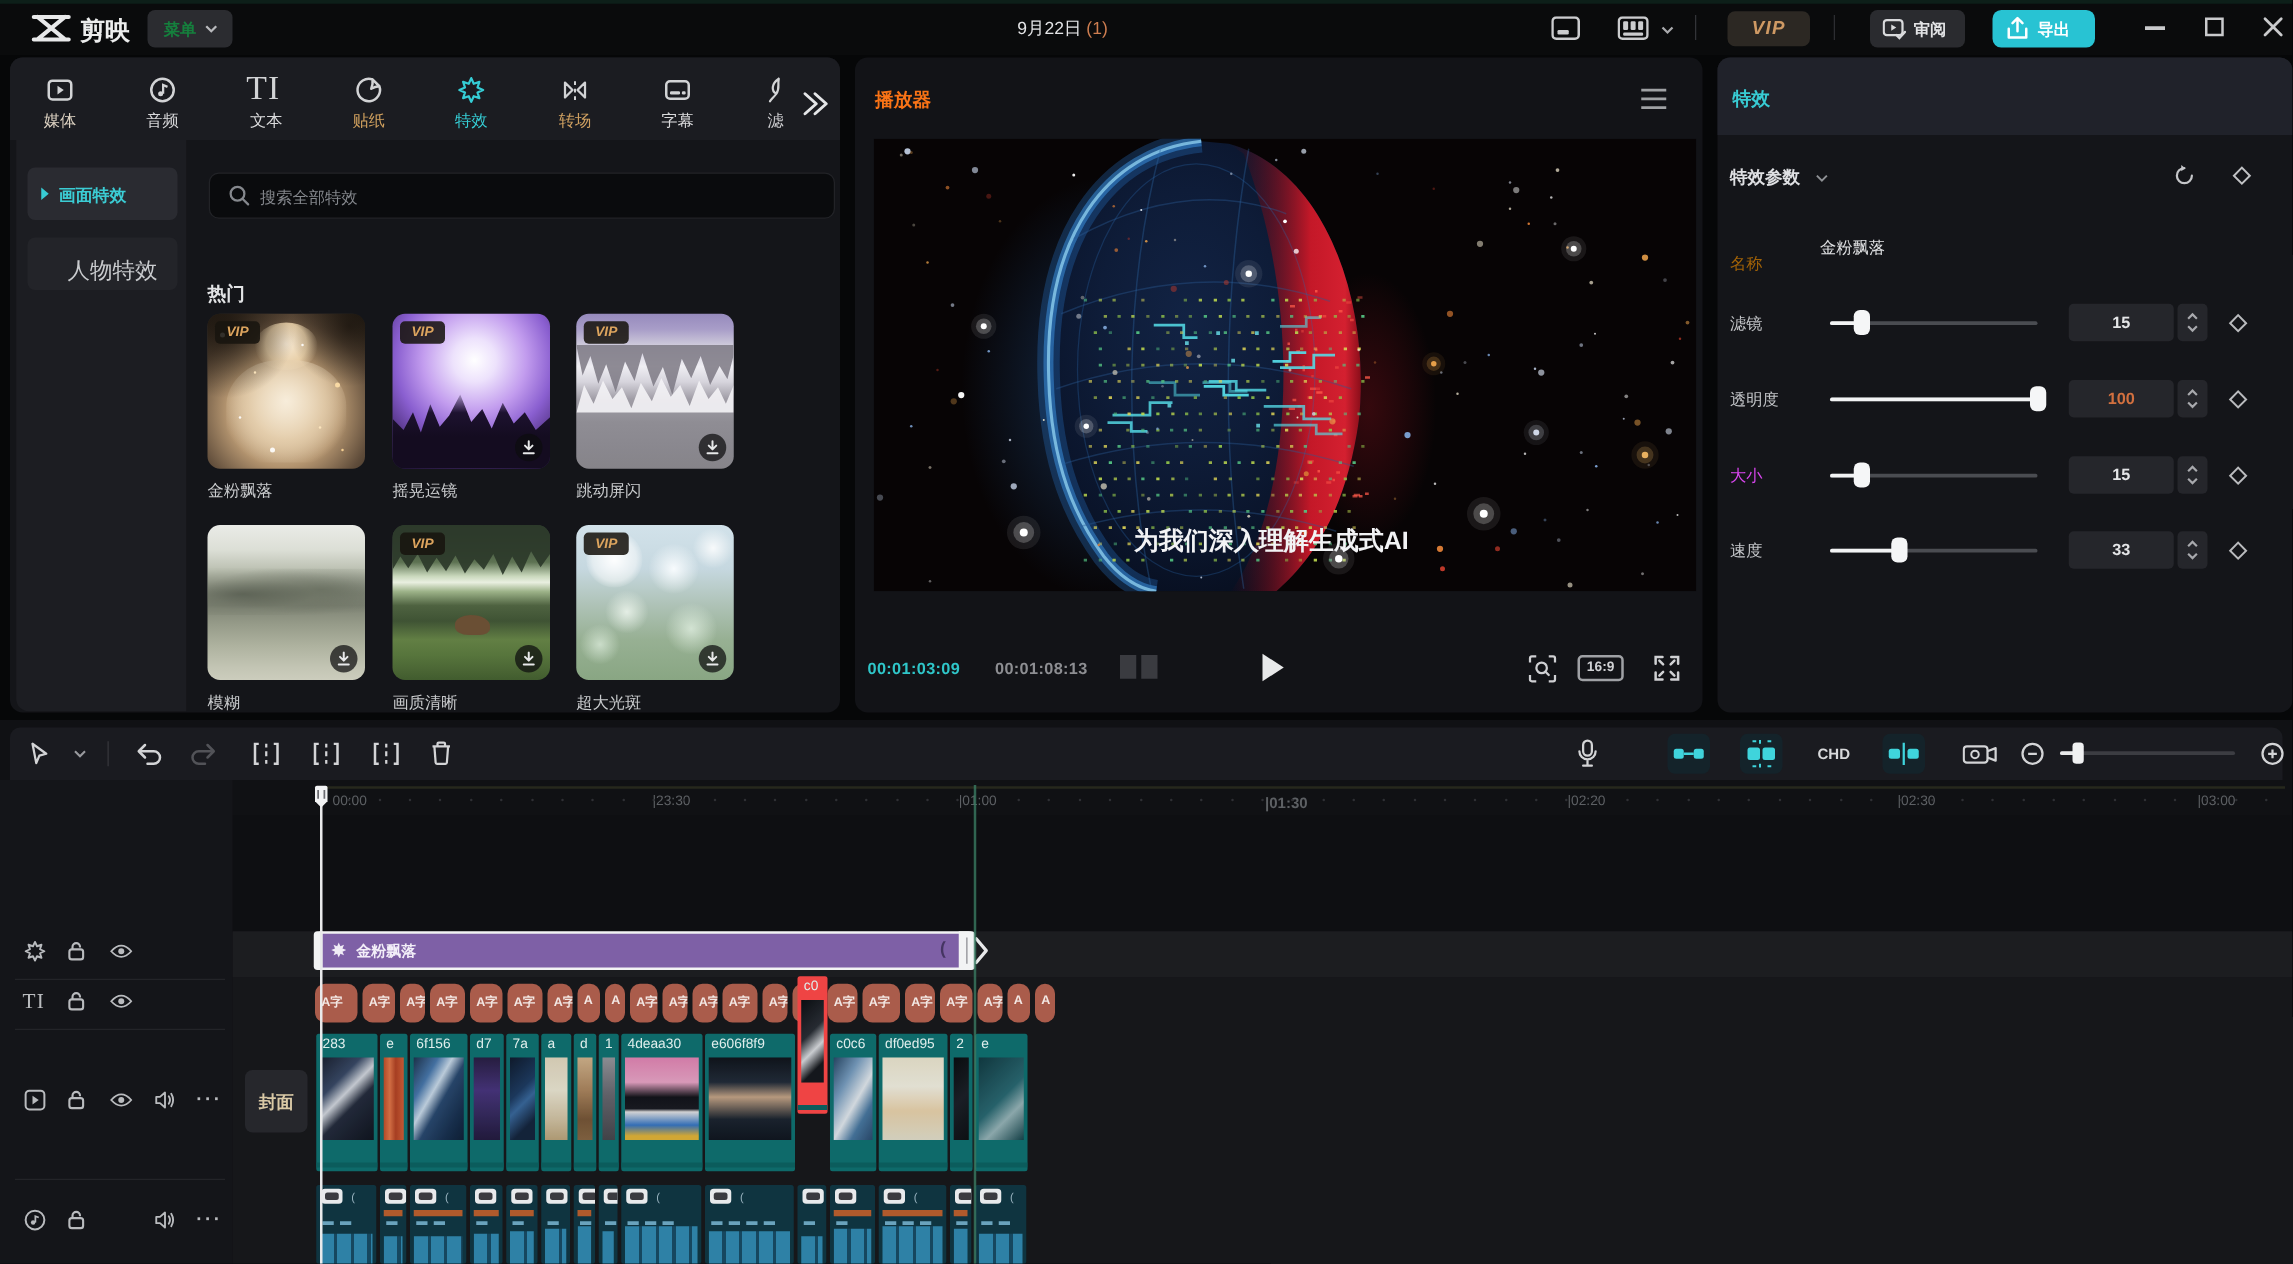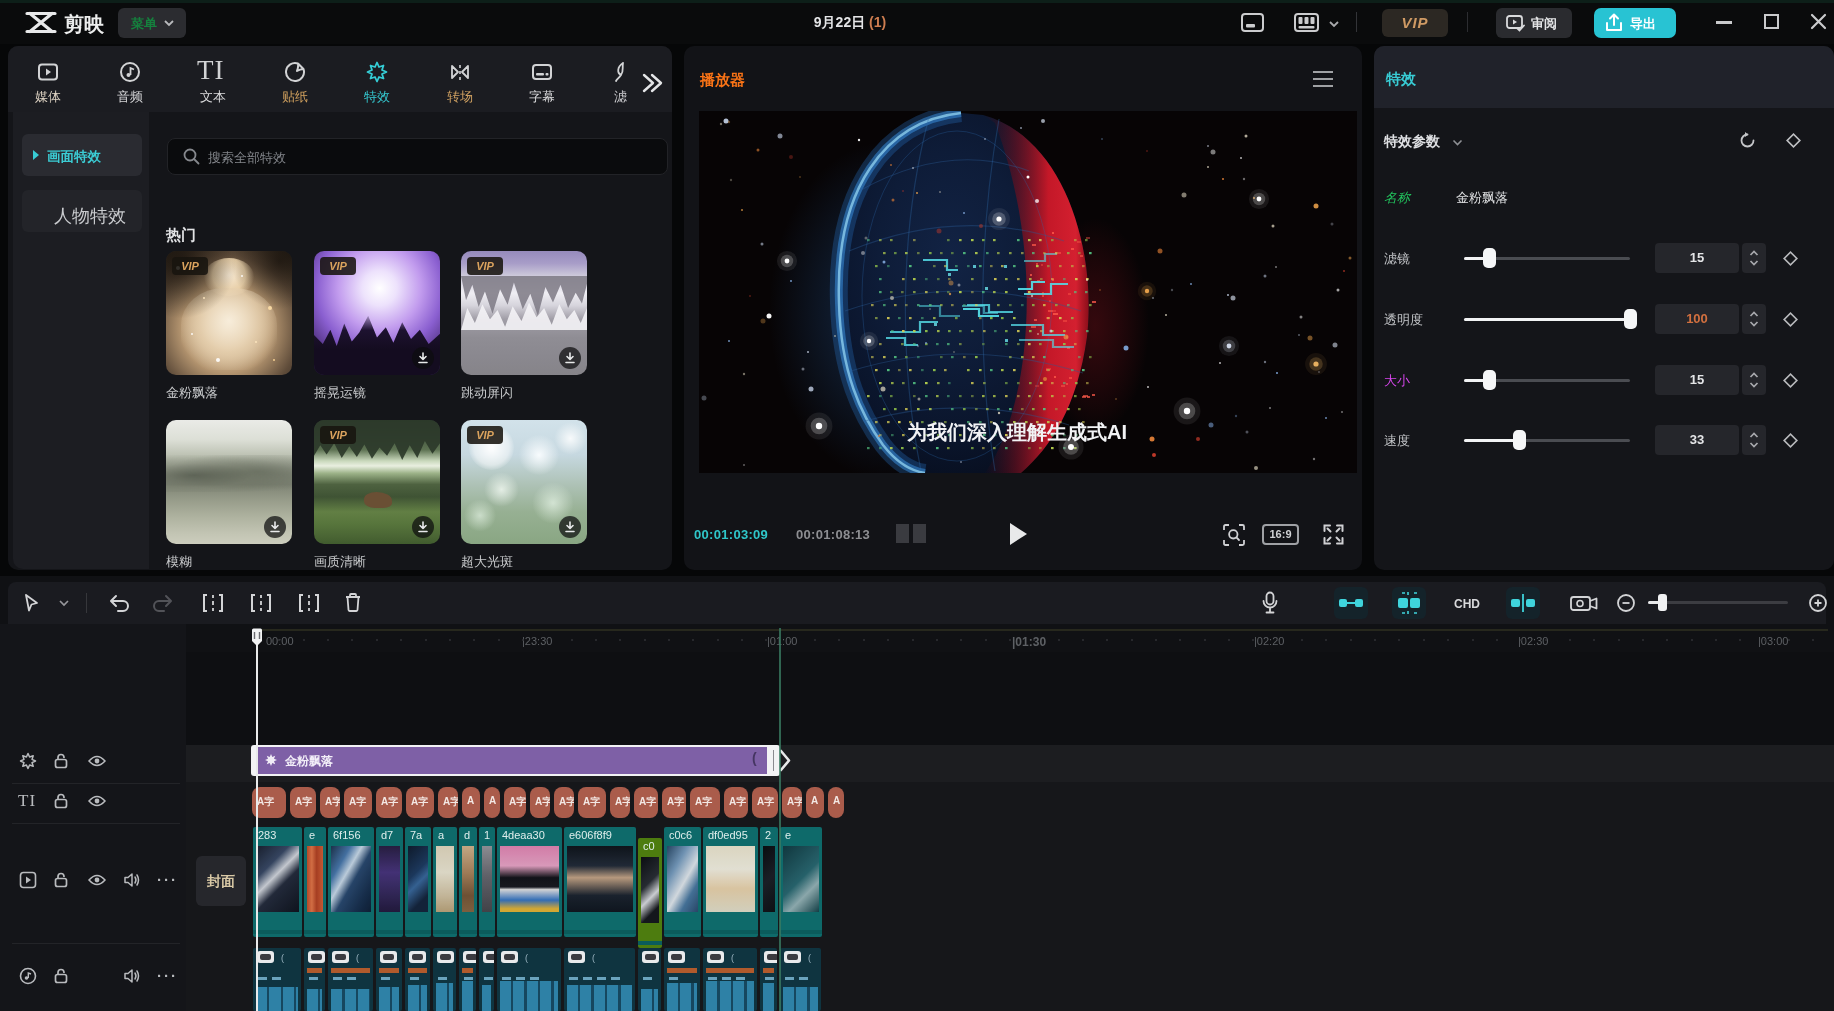--- a/index.html
+++ b/index.html
@@ -13,21 +13,21 @@
 <div class="abs" style="left:0;top:0;width:1834px;height:3px;background:#0d1f19;"></div>
 <svg class="abs" style="left:24px;top:11px" width="34" height="23" viewBox="0 0 34 23">
 <path d="M3 2.5 H31 M3 20.5 H31 M6 2.5 L28 20.5 M28 2.5 L6 20.5" stroke="#e8e9ea" stroke-width="3.2" fill="none" stroke-linecap="round" stroke-linejoin="round"></path>
 </svg>
 <div class="abs" style="left:64px;top:11px;font-size:20px;font-weight:700;color:#eceded;">剪映</div>
 <div class="abs" style="left:118px;top:8px;width:68px;height:30px;background:#2b2c30;border-radius:6px;"></div>
 <div class="abs" style="left:131px;top:15px;font-size:13px;font-weight:700;color:#15803d;">菜单</div>
 <svg class="abs" style="left:163px;top:19px" width="12" height="8" viewBox="0 0 12 8">
     <path d="M2 2 L6 6 L10 2" stroke="#b9babd" stroke-width="1.8" fill="none"></path>
   </svg>
-<div class="abs" style="left:750px;top:14px;width:200px;text-align:center;font-size:14px;font-weight:700;color:#e4e5e7;">9月22日 <span style="color:#cd7d50;">(1)</span></div>
+<div class="abs" style="left:750px;top:14px;width:200px;text-align:center;font-size:14px;font-weight:400;color:#e4e5e7;">9月22日 <span style="color:#cd7d50;">(1)</span></div>
 <svg class="abs" style="left:1241px;top:13px" width="23" height="19" viewBox="0 0 23 19">
 <rect x="1" y="1" width="21" height="17" rx="3" stroke="#cbccce" stroke-width="2" fill="none"></rect>
 <rect x="5" y="11" width="9" height="3.5" rx="1" fill="#cbccce"></rect>
 </svg>
 <svg class="abs" style="left:1294px;top:13px" width="25" height="19" viewBox="0 0 25 19">
 <rect x="1" y="1" width="23" height="17" rx="3" stroke="#cbccce" stroke-width="2" fill="none"></rect>
 <rect x="4.5" y="4" width="4" height="7" rx="1" fill="#cbccce"></rect>
 <rect x="10.5" y="4" width="4" height="7" rx="1" fill="#cbccce"></rect>
 <rect x="16.5" y="4" width="4" height="7" rx="1" fill="#cbccce"></rect>
 <rect x="4.5" y="13" width="16" height="2.5" rx="1" fill="#cbccce"></rect>
@@ -723,21 +723,21 @@
 <svg class="abs" style="left:1452px;top:139px" width="11" height="7" viewBox="0 0 11 7">
     <path d="M1.5 1.5 L5.5 5.5 L9.5 1.5" stroke="#8e9094" stroke-width="1.6" fill="none"></path>
   </svg>
 <svg class="abs" style="left:1738px;top:131px" width="19" height="19" viewBox="0 0 19 19">
 <path d="M15.5 9.5 A6 6 0 1 1 9.5 3.5" stroke="#c5c6c9" stroke-width="1.8" fill="none" stroke-linecap="round"></path>
 <path d="M7 1 L10.2 3.5 L7 6" fill="#c5c6c9"></path>
 </svg>
 <svg class="abs" style="left:1785px;top:132px" width="17" height="17" viewBox="0 0 17 17">
 <rect x="4" y="4" width="9" height="9" stroke="#c0c1c4" stroke-width="1.6" fill="none" transform="rotate(45 8.5 8.5)"></rect>
 </svg>
-<div class="abs" style="left:1384px;top:189px;font-size:13px;color:#22c55e;font-style:italic;">名称</div>
+<div class="abs" style="left:1384px;top:202px;font-size:13px;color:#a16207;">名称</div>
 <div class="abs" style="left:1456px;top:189px;font-size:13px;color:#dfe0e2;">金粉飘落</div>
 <div class="abs" style="left:1384px;top:250px;font-size:13px;color:#c3c5c8;">滤镜</div>
 <div class="abs" style="left:1464px;top:257px;width:166px;height:2.5px;background:#4a4c51;border-radius:2px;"></div>
 <div class="abs" style="left:1464px;top:257px;width:25px;height:2.5px;background:#f2f3f4;border-radius:2px;"></div>
 <div class="abs" style="left:1483px;top:248px;width:13px;height:20px;background:#f5f6f7;border-radius:5px;"></div>
 <div class="abs" style="left:1655px;top:243px;width:84px;height:30px;background:#25262b;border-radius:4px;text-align:center;line-height:30px;font-size:13px;font-weight:700;color:#e4e5e7;">15</div>
 <div class="abs" style="left:1742px;top:243px;width:24px;height:30px;background:#25262b;border-radius:4px;"></div>
 <svg class="abs" style="left:1747px;top:248px" width="14" height="20" viewBox="0 0 14 20">
     <path d="M3.5 7 L7 3.5 L10.5 7" stroke="#a8a9ad" stroke-width="1.7" fill="none"></path>
     <path d="M3.5 13 L7 16.5 L10.5 13" stroke="#a8a9ad" stroke-width="1.7" fill="none"></path>
@@ -1110,21 +1110,21 @@
 <div class="abs" style="left:497px;top:827px;width:65px;height:110px;background:#0e6a6a;border-radius:2px;overflow:hidden;">
     <div style="margin:2px 0 0 5px;font-size:11px;font-weight:400;color:#dfeeec;white-space:nowrap;">4deaa30</div>
     <div style="position:absolute;left:3px;top:19px;width:59px;height:66px;background:linear-gradient(to bottom,#e888b8 0%,#f0a8cc 30%,#14141a 48%,#1a1a22 62%,#e8e8ea 66%,#3878c8 82%,#e8b838 95%);box-shadow:inset 0 0 0 200px rgba(8,20,20,0.10);"></div>
     <div style="position:absolute;left:0;bottom:3px;width:100%;height:4px;background:#0b5c5c;"></div>
   </div>
 <div class="abs" style="left:564px;top:827px;width:72px;height:110px;background:#0e6a6a;border-radius:2px;overflow:hidden;">
     <div style="margin:2px 0 0 5px;font-size:11px;font-weight:400;color:#dfeeec;white-space:nowrap;">e606f8f9</div>
     <div style="position:absolute;left:3px;top:19px;width:66px;height:66px;background:linear-gradient(to bottom,#10141c 0%,#232c3a 30%,#caa88a 48%,#1c2430 75%,#101620 100%);box-shadow:inset 0 0 0 200px rgba(8,20,20,0.10);"></div>
     <div style="position:absolute;left:0;bottom:3px;width:100%;height:4px;background:#0b5c5c;"></div>
   </div>
-<div class="abs" style="left:638px;top:838px;width:24px;height:110px;background:#4d7c0f;border-radius:2px;overflow:hidden;">
+<div class="abs" style="left:638px;top:781px;width:24px;height:110px;background:#ef4444;border-radius:2px;overflow:hidden;">
     <div style="margin:2px 0 0 5px;font-size:11px;font-weight:400;color:#dfeeec;white-space:nowrap;">c0</div>
     <div style="position:absolute;left:3px;top:19px;width:18px;height:66px;background:linear-gradient(135deg,#0c0e12 0%,#2a2e36 40%,#e0e2e6 60%,#16181e 80%);box-shadow:inset 0 0 0 200px rgba(8,20,20,0.10);"></div>
     <div style="position:absolute;left:0;bottom:3px;width:100%;height:4px;background:#0b5c5c;"></div>
   </div>
 <div class="abs" style="left:664px;top:827px;width:37px;height:110px;background:#0e6a6a;border-radius:2px;overflow:hidden;">
     <div style="margin:2px 0 0 5px;font-size:11px;font-weight:400;color:#dfeeec;white-space:nowrap;">c0c6</div>
     <div style="position:absolute;left:3px;top:19px;width:31px;height:66px;background:linear-gradient(120deg,#2a4a6a 0%,#7aa0c4 30%,#e8eef4 55%,#4a7aa4 75%,#2c4c70 100%);box-shadow:inset 0 0 0 200px rgba(8,20,20,0.10);"></div>
     <div style="position:absolute;left:0;bottom:3px;width:100%;height:4px;background:#0b5c5c;"></div>
   </div>
 <div class="abs" style="left:703px;top:827px;width:55px;height:110px;background:#0e6a6a;border-radius:2px;overflow:hidden;">

